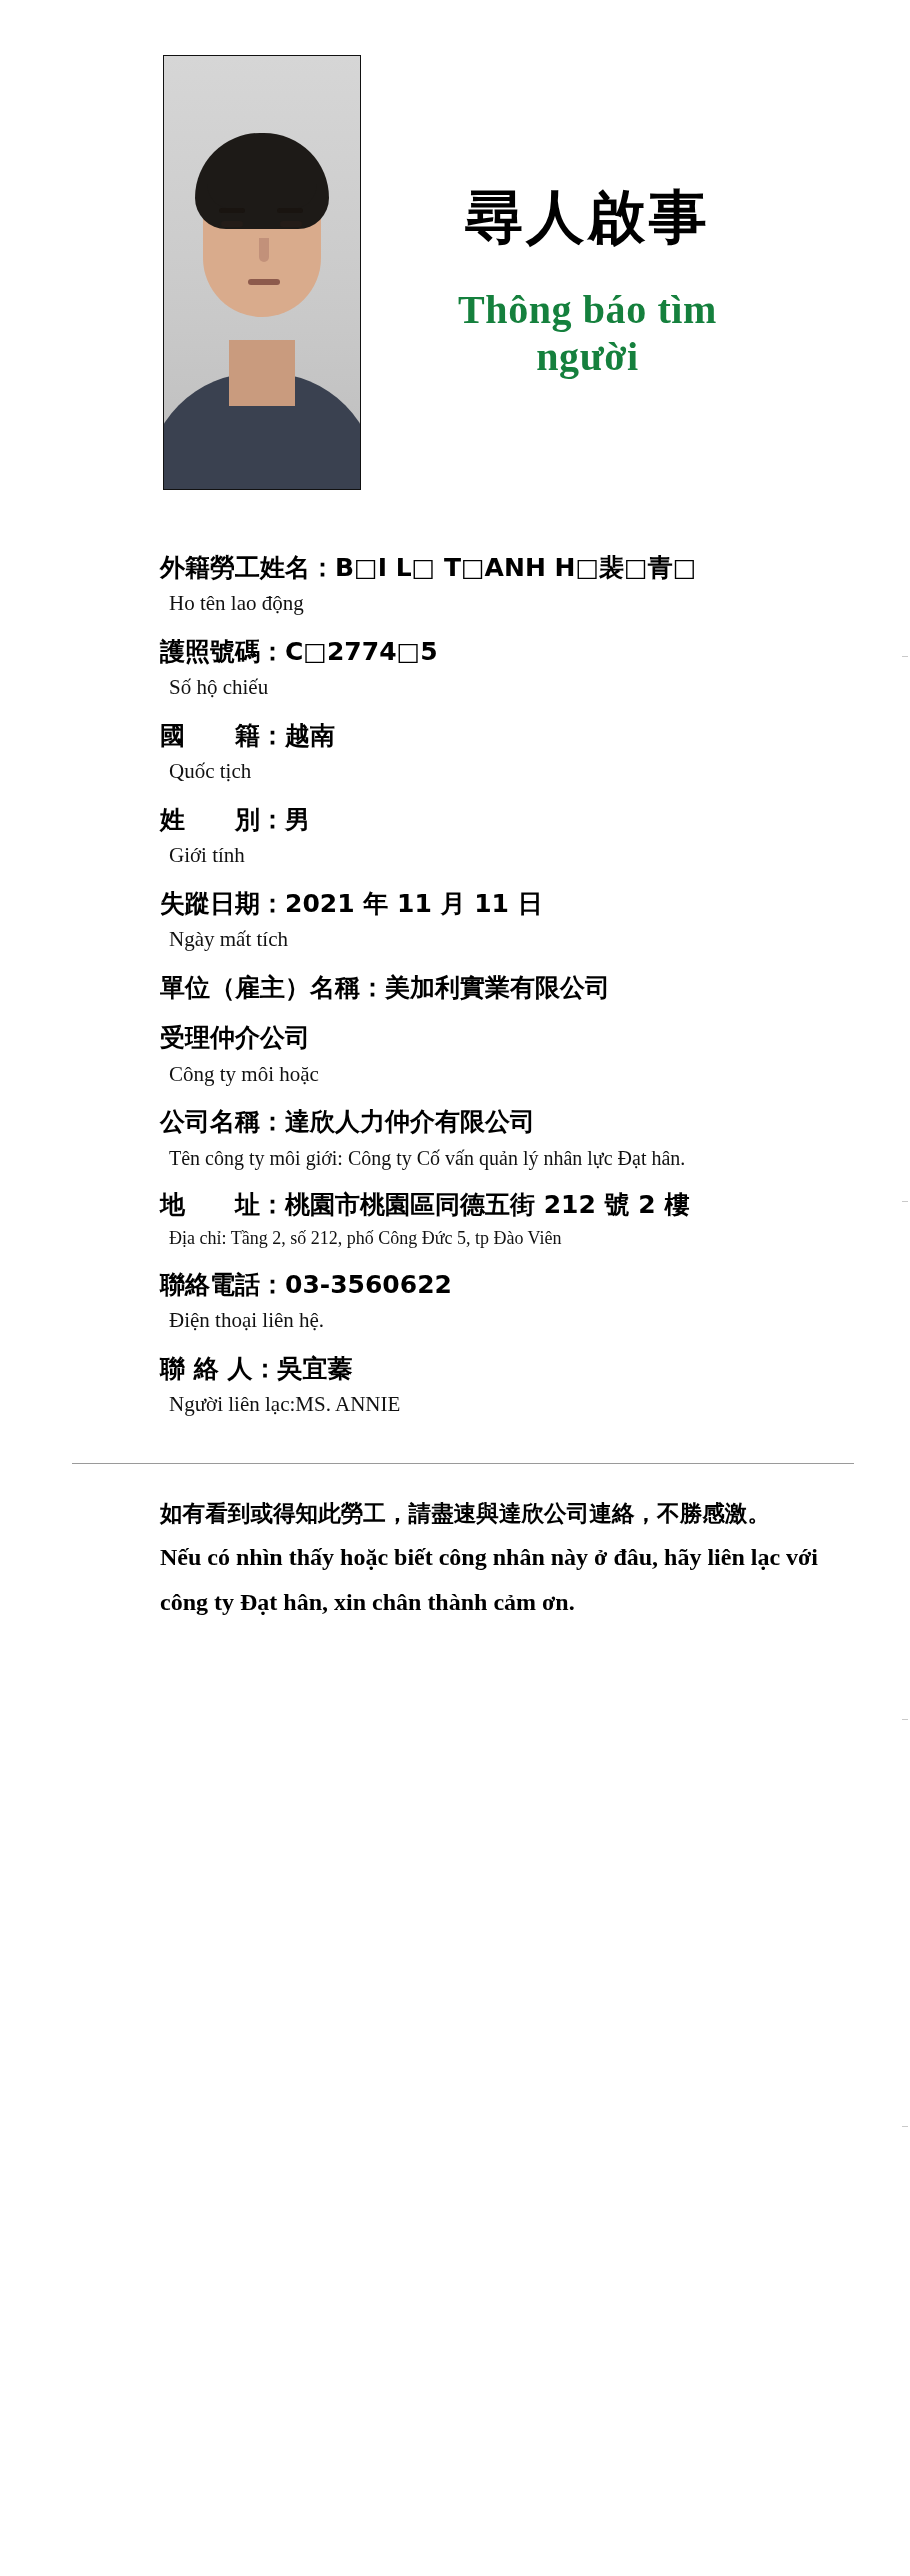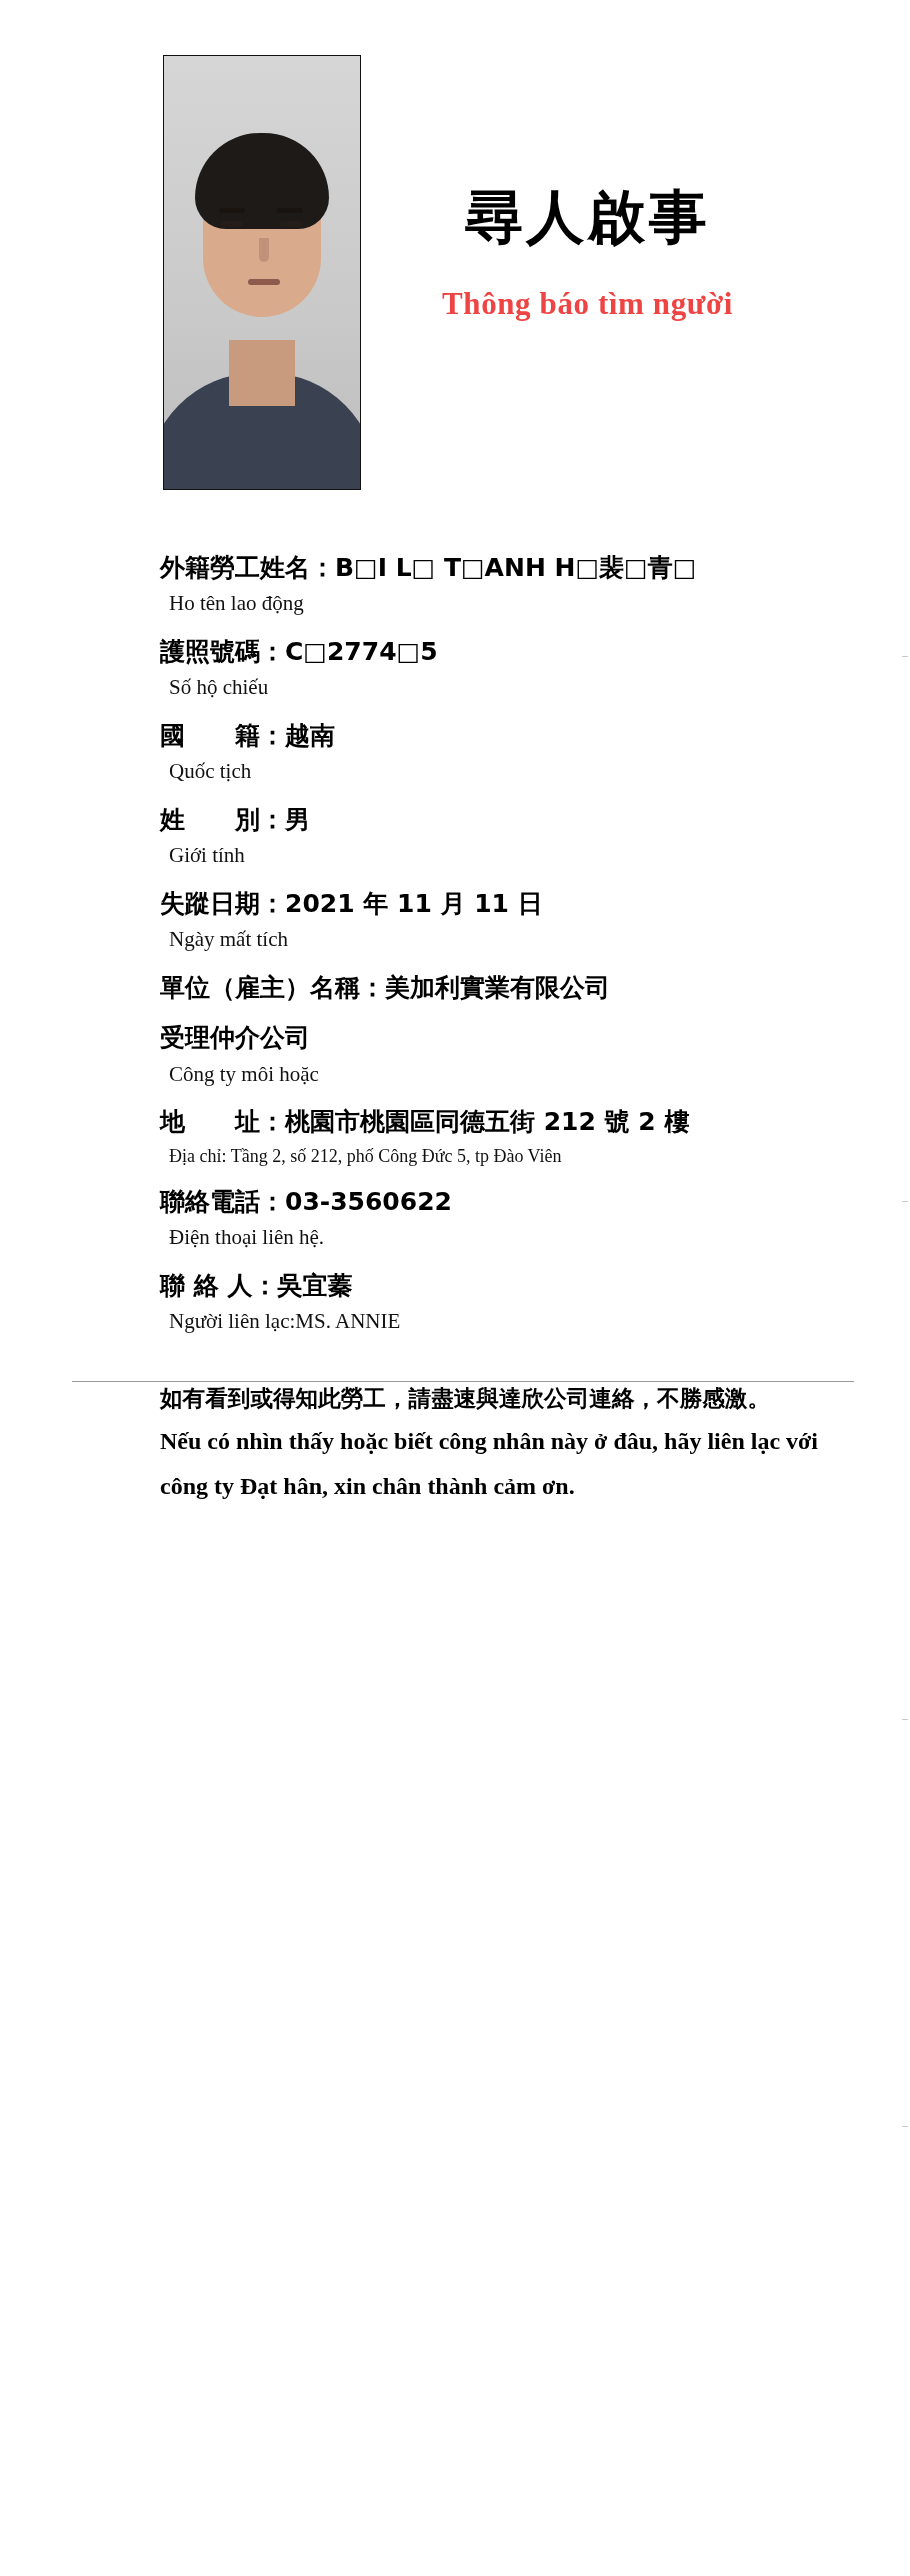--- a/index.html
+++ b/index.html
@@ -149,22 +149,22 @@
     font-weight: bold;
     font-size: 58px;
     letter-spacing: 3.3px;
     line-height: 1.15;
     color: #000;
   }
   .title-vi {
     margin-top: 35px;
     font-family: "Liberation Serif", serif;
     font-weight: bold;
-    font-size: 31px;
-    color: #ef4444;
+    font-size: 40px;
+    color: #15803d;
     letter-spacing: 0.6px;
   }
 
   
   .fields {
     margin-top: 61px;
     margin-left: 99px;
   }
   .field {
     margin-bottom: 16.5px;
@@ -195,20 +195,21 @@
   
   .divider {
     margin: 44px 0 0 0;
     border-top: 1.1px solid #9a9a9a;
     width: 782px;
     margin-left: 11px;
   }
 
   
   .footer {
+    margin-top: 33px;
     margin-left: 99px;
   }
   .footer-cn {
     font-family: "DejaVu Sans", sans-serif;
     font-weight: bold;
     font-size: 22.6px;
     color: #000;
     line-height: 1.5;
   }
   .footer-vi {
@@ -286,20 +287,24 @@
 
     <div class="field">
       <div class="line-cn">單位（雇主）名稱：美加利實業有限公司</div>
     </div>
 
     <div class="field">
       <div class="line-cn">受理仲介公司</div>
       <div class="line-vi">Công ty môi hoặc</div>
     </div>
 
+    <div class="field">
+      <div class="line-cn">公司名稱：達欣人力仲介有限公司</div>
+      <div class="line-vi tight">Tên công ty môi giới: Công ty Cố vấn quản lý nhân lực Đạt hân.</div>
+    </div>
 
     <div class="field">
       <div class="line-cn">地　　址：桃園市桃園區同德五街 212 號 2 樓</div>
       <div class="line-vi smaller">Địa chỉ: Tầng 2, số 212, phố Công Đức 5, tp Đào Viên</div>
     </div>
 
     <div class="field">
       <div class="line-cn">聯絡電話：03-3560622</div>
       <div class="line-vi">Điện thoại liên hệ.</div>
     </div>

